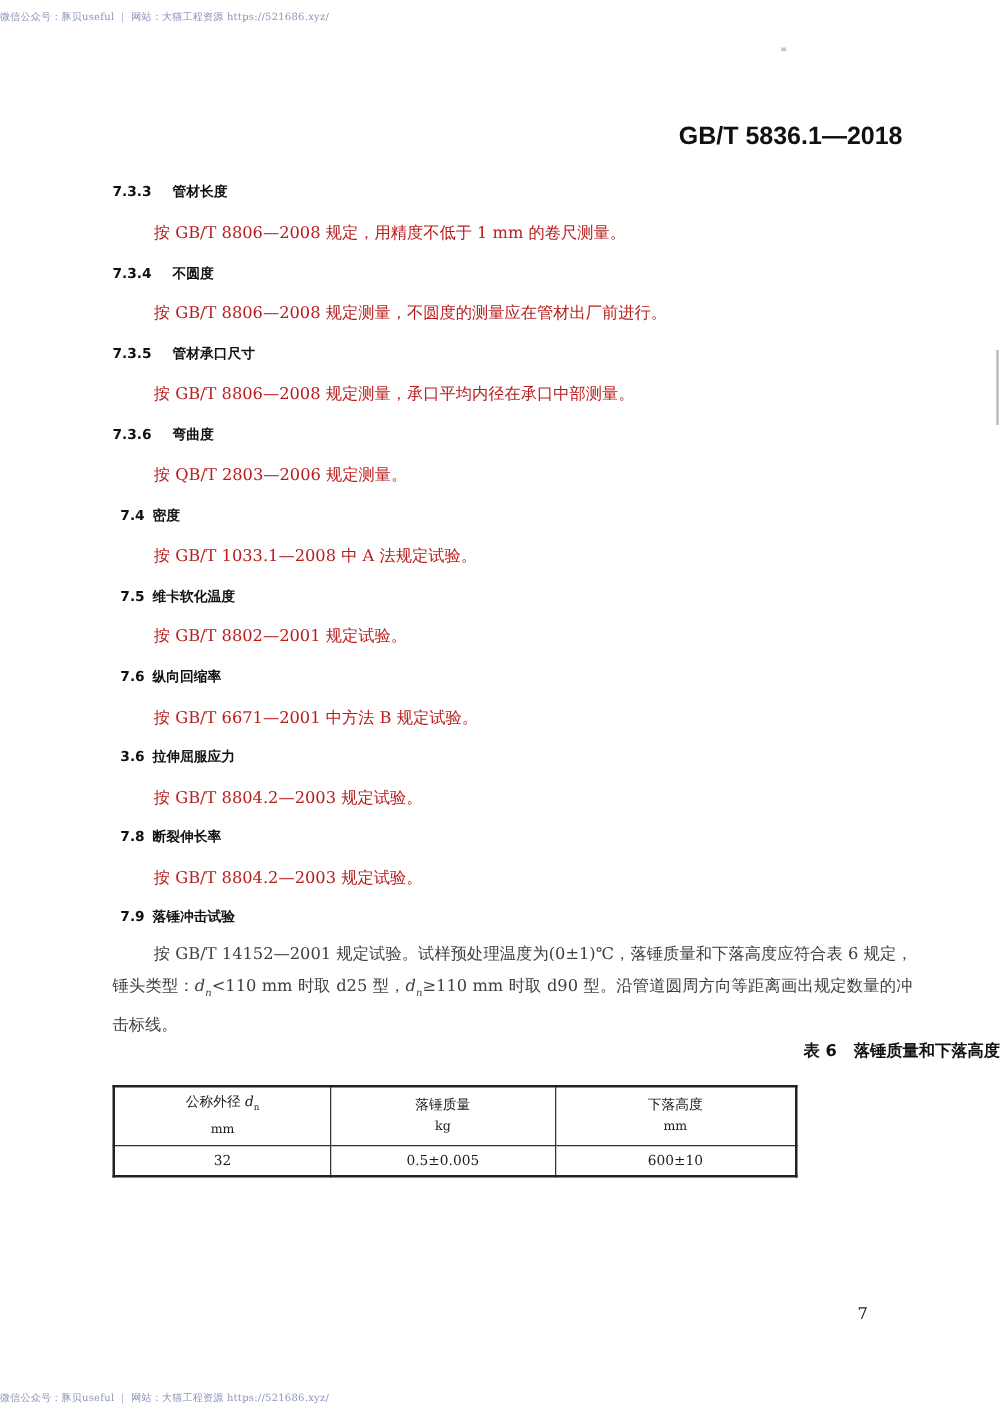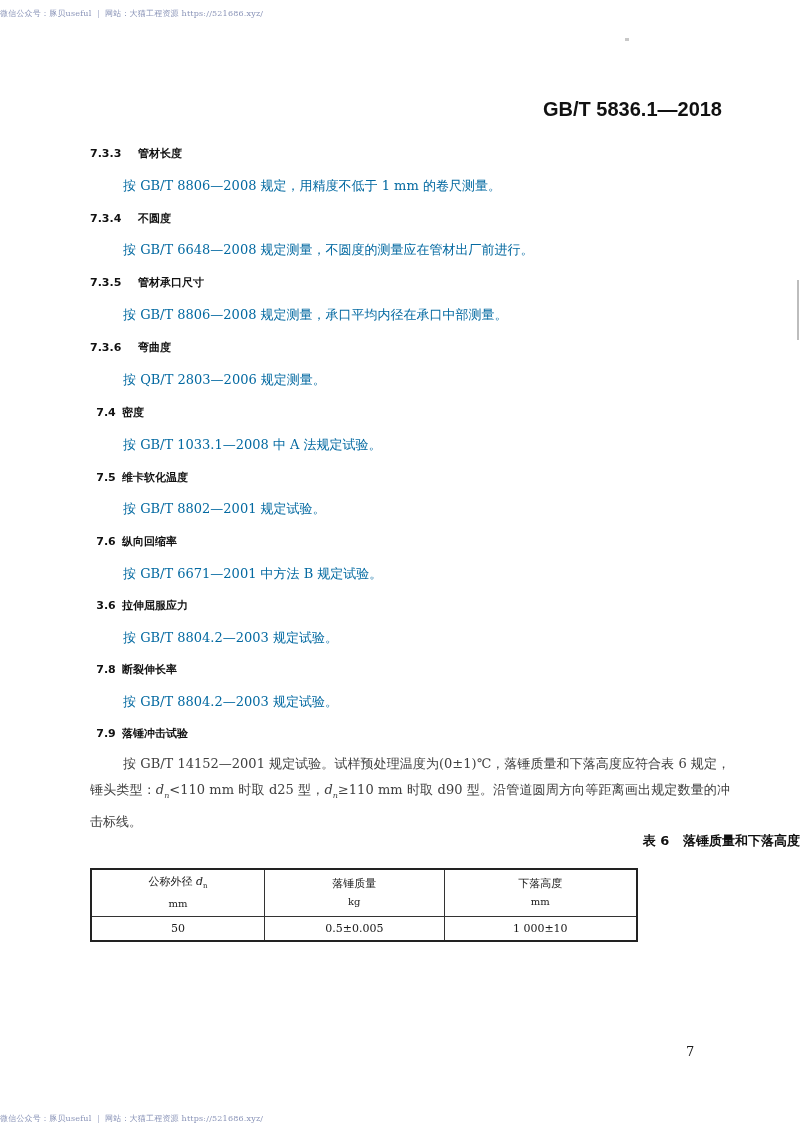--- a/index.html
+++ b/index.html
@@ -27,21 +27,21 @@
   .heading {
     position: absolute; left: 90px;
     font-family: "DejaVu Sans", "Liberation Sans", sans-serif;
     font-weight: bold; font-size: 11px; color: #111;
     white-space: nowrap;
   }
   .heading .num { display: inline-block; min-width: 48px; }
   .heading.h2 .num { min-width: 32px; text-align: center; }
   .para {
     position: absolute; left: 123px;
-    font-size: 13px; color: #0369a1; white-space: nowrap;
+    font-size: 13px; color: #b91c1c; white-space: nowrap;
     font-family: "DejaVu Serif", "Liberation Serif", serif;
   }
   .para-block {
     position: absolute; left: 90px; width: 640px;
     font-size: 13px; line-height: 26px; color: #404040;
     text-indent: 33px; text-align: justify;
   }
   .para-block i { font-style: italic; }
   .para-block sub { font-size: 8px; }
 
@@ -86,21 +86,21 @@
 <div class="doc-code">GB/T 5836.1—2018</div>
 
 <div class="heading" style="top:146px">
   <span class="num">7.3.3</span><span>管材长度</span>
 </div>
 <div class="para" style="top:177px">按 GB/T 8806—2008 规定，用精度不低于 1 mm 的卷尺测量。</div>
 
 <div class="heading" style="top:211px">
   <span class="num">7.3.4</span><span>不圆度</span>
 </div>
-<div class="para" style="top:241px">按 GB/T 6648—2008 规定测量，不圆度的测量应在管材出厂前进行。</div>
+<div class="para" style="top:241px">按 GB/T 8806—2008 规定测量，不圆度的测量应在管材出厂前进行。</div>
 
 <div class="heading" style="top:275px">
   <span class="num">7.3.5</span><span>管材承口尺寸</span>
 </div>
 <div class="para" style="top:306px">按 GB/T 8806—2008 规定测量，承口平均内径在承口中部测量。</div>
 
 <div class="heading" style="top:340px">
   <span class="num">7.3.6</span><span>弯曲度</span>
 </div>
 <div class="para" style="top:371px">按 QB/T 2803—2006 规定测量。</div>
@@ -156,22 +156,22 @@
         <span class="hdr-unit">kg</span>
       </th>
       <th>
         <span class="hdr-label">下落高度</span>
         <span class="hdr-unit">mm</span>
       </th>
     </tr>
   </thead>
   <tbody>
     <tr>
-      <td>50</td>
+      <td>32</td>
       <td>0.5±0.005</td>
-      <td>1 000±10</td>
+      <td>600±10</td>
     </tr>
   </tbody>
 </table>
 
 <div class="page-number">7</div>
 
 <div class="watermark bottom">微信公众号：豚贝useful ｜ 网站：大猫工程资源 https://521686.xyz/</div>
 
 </body></html>

